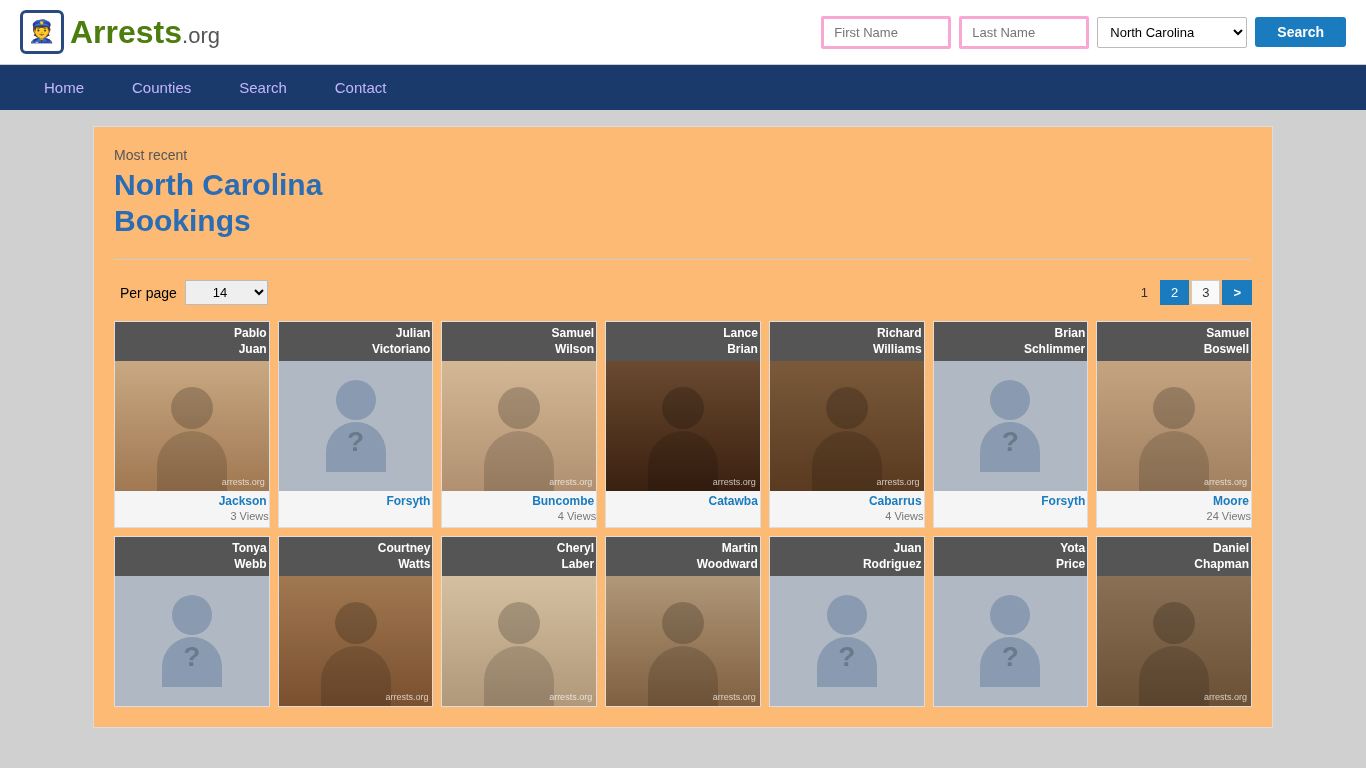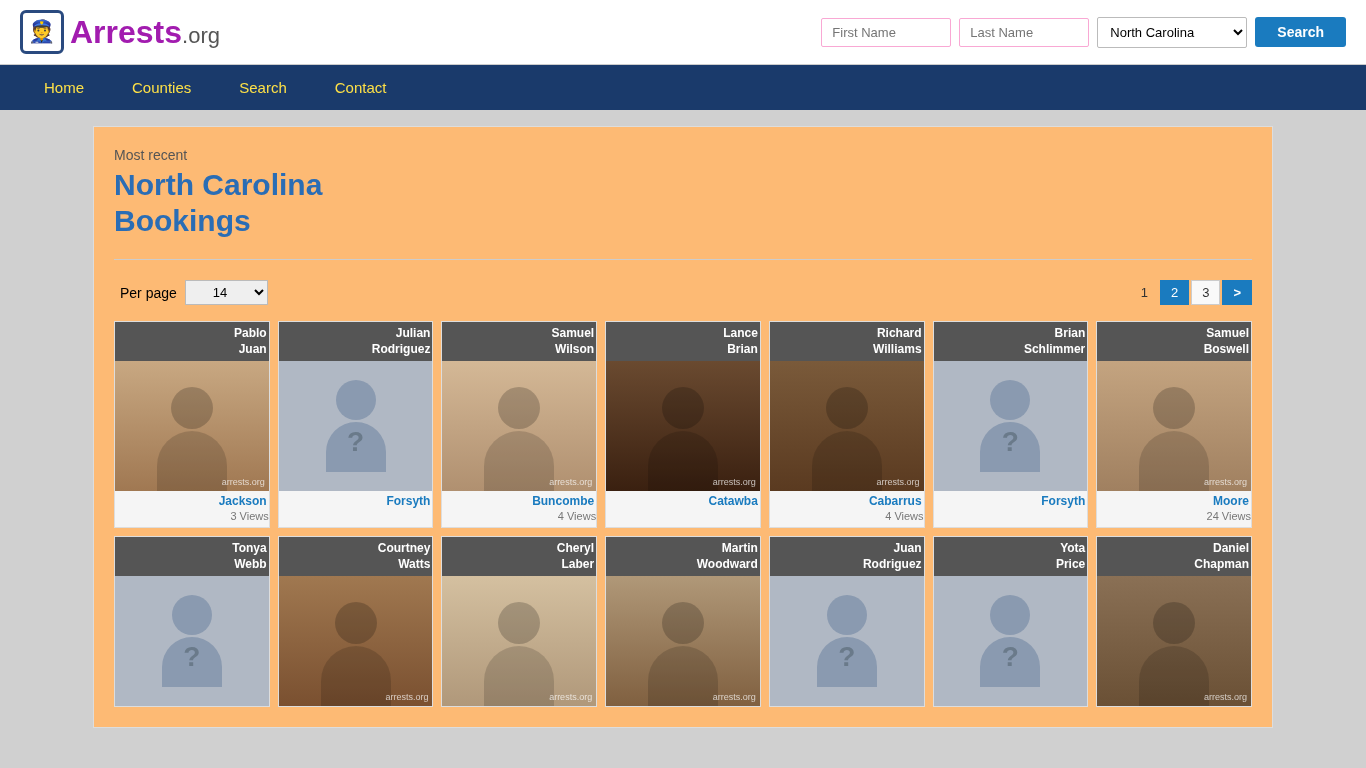--- a/index.html
+++ b/index.html
@@ -32,21 +32,21 @@
       color: #2a4a7f;
       background: #fff;
     }
     #search-form {
       display: flex;
       align-items: center;
       gap: 8px;
       margin-left: auto;
     }
     #search-form input {
-      border: 1px solid #f9a8d4;
+      border: 3px solid #f9a8d4;
       padding: 6px 10px;
       font-size: 13px;
       border-radius: 2px;
       width: 130px;
     }
     #search-form select {
       border: 1px solid #bbb;
       padding: 6px 8px;
       font-size: 13px;
       border-radius: 2px;
@@ -64,21 +64,21 @@
       cursor: pointer;
     }
 
     
     #nav {
       background: #1a3a6b;
       display: flex;
       padding: 0 20px;
     }
     #nav a {
-      color: #fde047;
+      color: #c4b5fd;
       text-decoration: none;
       padding: 14px 24px;
       font-size: 15px;
       display: block;
     }
 
     
     #main {
       background: #fdba74;
       margin: 16px auto;
@@ -199,21 +199,21 @@
       background: rgba(0,0,0,0.15);
     }
   </style>
 </head>
 <body>
 
 <div id="header">
   <a id="logo-area" href="#">
     <div id="logo-icon">👮</div>
     <div>
-      <span style="font-size:32px;font-weight:bold;color:#a21caf;">Arrests</span><span style="font-size:22px;color:#555;">.org</span>
+      <span style="font-size:32px;font-weight:bold;color:#4d7c0f;">Arrests</span><span style="font-size:22px;color:#555;">.org</span>
     </div>
   </a>
   <div id="search-form">
     <input type="text" placeholder="First Name" style="">
     <input type="text" placeholder="Last Name" style="">
     <select id="state-select"><option value="North Carolina">North Carolina</option><option value="Alabama">Alabama</option><option value="Alaska">Alaska</option><option value="Arizona">Arizona</option><option value="Arkansas">Arkansas</option><option value="California">California</option><option value="Colorado">Colorado</option><option value="Connecticut">Connecticut</option><option value="Delaware">Delaware</option><option value="Florida">Florida</option><option value="Georgia">Georgia</option><option value="Hawaii">Hawaii</option><option value="Idaho">Idaho</option><option value="Illinois">Illinois</option><option value="Indiana">Indiana</option><option value="Iowa">Iowa</option><option value="Kansas">Kansas</option><option value="Kentucky">Kentucky</option><option value="Louisiana">Louisiana</option><option value="Maine">Maine</option><option value="Maryland">Maryland</option><option value="Massachusetts">Massachusetts</option><option value="Michigan">Michigan</option><option value="Minnesota">Minnesota</option><option value="Mississippi">Mississippi</option><option value="Missouri">Missouri</option><option value="Montana">Montana</option><option value="Nebraska">Nebraska</option><option value="Nevada">Nevada</option><option value="New Hampshire">New Hampshire</option><option value="New Jersey">New Jersey</option><option value="New Mexico">New Mexico</option><option value="New York">New York</option><option value="Ohio">Ohio</option><option value="Oklahoma">Oklahoma</option><option value="Oregon">Oregon</option><option value="Pennsylvania">Pennsylvania</option><option value="Rhode Island">Rhode Island</option><option value="South Carolina">South Carolina</option><option value="South Dakota">South Dakota</option><option value="Tennessee">Tennessee</option><option value="Texas">Texas</option><option value="Utah">Utah</option><option value="Vermont">Vermont</option><option value="Virginia">Virginia</option><option value="Washington">Washington</option><option value="West Virginia">West Virginia</option><option value="Wisconsin">Wisconsin</option><option value="Wyoming">Wyoming</option></select>
     <button id="search-btn">Search</button>
   </div>
 </div>
 
@@ -258,21 +258,21 @@
             <div class="person-head"></div>
             <div class="person-body"></div>
           </div>
           <div class="arrests-watermark">arrests.org</div>
         </div>
         <div class="card-county">Jackson</div>
         <div class="card-views">3 Views</div>
       </div>
       <div class="mugshot-card">
         <div class="card-name" style="white-space: pre;">Julian
-Rodriguez</div>
+Victoriano</div>
         <div class="card-photo" style="background: rgb(176, 184, 196);">
           <div class="photo-placeholder">
             <div style="width: 40px; height: 40px; border-radius: 50%; background: rgb(138, 154, 176); margin-bottom: 2px; display: flex; align-items: center; justify-content: center;"></div>
             <div style="width: 60px; height: 50px; border-radius: 30px 30px 0px 0px; background: rgb(138, 154, 176); display: flex; align-items: flex-start; justify-content: center;">
               <span style="font-size: 28px; color: rgb(106, 122, 138); font-weight: bold; margin-top: 4px;">?</span>
             </div>
           </div>
         </div>
         <div class="card-county">Forsyth</div>
       </div>

